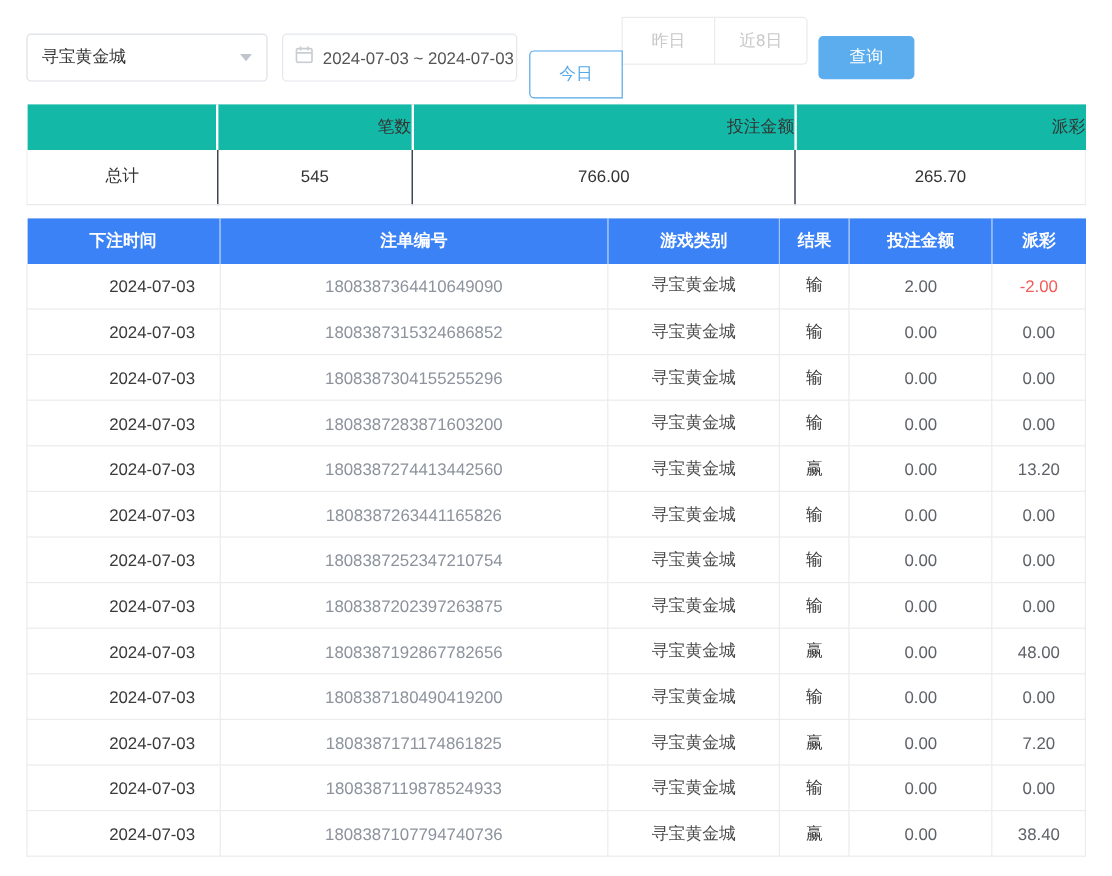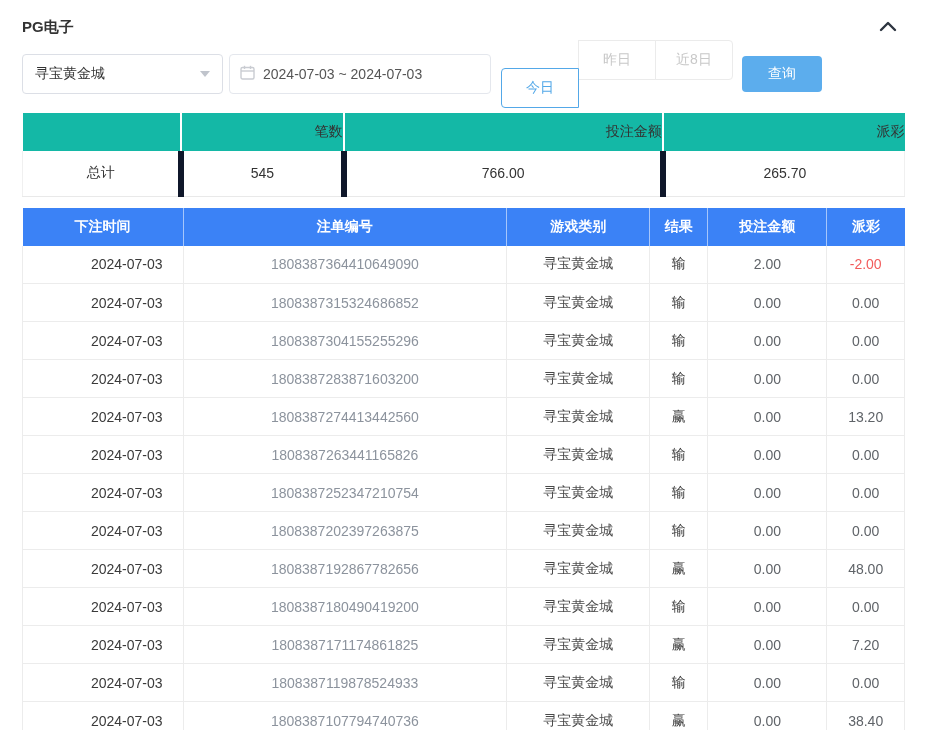--- a/index.html
+++ b/index.html
@@ -12,40 +12,40 @@
   .panel-title { font-size:15px; font-weight:bold; color:#333; }
   .collapse-btn { width:22px; height:22px; display:flex; align-items:center; justify-content:center; cursor:pointer; margin-right:6px; }
 
   
   .controls { display:flex; align-items:center; margin-top:14px; height:40px; }
   .game-select { width:201px; height:40px; border:1px solid #dcdfe6; border-radius:4px;
     display:flex; align-items:center; justify-content:space-between; padding:0 12px; cursor:pointer; }
   .game-select .sel-text { font-size:14px; color:#333; }
   .caret-down { width:0; height:0; border-left:5px solid transparent; border-right:5px solid transparent;
     border-top:6px solid #c0c4cc; }
-  .date-range { width:262px; height:40px; border:1px solid #e4e7ed; border-radius:4px; margin-left:6px;
+  .date-range { width:196px; height:40px; border:1px solid #e4e7ed; border-radius:4px; margin-left:12px;
     display:flex; align-items:center; padding:8px 10px; cursor:pointer; }
   .date-range .date-text { font-size:14px; color:#555; margin-left:8px; white-space:nowrap; }
   .btn-group { display:flex; margin-left:10px; }
   .quick-btn { height:40px; min-width:78px; padding:0 18px; background:#fff; border:1px solid #ebebeb;
     font-size:14px; color:#c8c8c8; display:flex; align-items:center; justify-content:center; cursor:pointer; }
   .quick-btn + .quick-btn { margin-left:-1px; }
   .quick-btn:first-child { border-radius:4px 0 0 4px; }
   .quick-btn:last-child { border-radius:0 4px 4px 0; }
   .quick-btn.active { border:1px solid #53a8e8; color:#53a8e8; z-index:1; position:relative;margin-top:28px; }
   .search-btn { height:36px; width:80px; margin-left:9px; background:#5cade e; background:#5caded;
     border:none; border-radius:4px; color:#fff; font-size:14px; cursor:pointer; }
 
   
   .summary-table { width:100%; border-collapse:collapse; margin-top:19px; table-layout:fixed; }
   .summary-table th { background:#14b8a6; height:38px; font-size:14px; font-weight:normal; color:#333;
     text-align:right; border-right:2px solid #fff; }
   .summary-table th:last-child { border-right:none; }
   .summary-table td { height:45px; font-size:14px; color:#333; text-align:center; background:#fff;
-    border-bottom:1px solid #e9e9e9; border-right:6px solid #0f172a; }
+    border-bottom:1px solid #e9e9e9; border-right:1px solid #0f172a; }
   .summary-table td:first-child { border-left:1px solid #f0f0f0; }
   .summary-table td:last-child { border-right:1px solid #f0f0f0; }
 
   
   .records-table { width:100%; border-collapse:collapse; margin-top:11px; table-layout:fixed; }
   .records-table th { background:#3b82f6; color:#fff; height:38px; font-size:14px; font-weight:bold;
     text-align:center; border-right:1px solid rgba(255,255,255,0.55); }
   .records-table th:last-child { border-right:none; }
   .records-table td { height:38px; font-size:14px; text-align:center; background:#fff;
     border-bottom:1px solid #ececec; border-right:1px solid #ececec; }
@@ -56,30 +56,20 @@
   .td-result { color:#3a3a3a; }
   .td-bet { color:#5f6368; }
   .td-payout { color:#5f6368; }
   .td-payout.neg { color:#f25b5b; }
 </style>
 </head>
 <body>
 
 <div class="page">
 
-  <div class="panel-header">
-    <div class="panel-title">PG电子</div>
-    <div class="collapse-btn">
-      <span>
-        <svg width="18" height="12" viewBox="0 0 18 12">
-            <polyline points="2,10 9,3 16,10" fill="none" stroke="#2d3540" stroke-width="2.4" stroke-linecap="round" stroke-linejoin="round"></polyline>
-          </svg>
-      </span>
-    </div>
-  </div>
 
   <div class="controls">
     <div class="game-select">
       <span class="sel-text">寻宝黄金城</span>
       <span class="caret-down"></span>
     </div>
 
     <div class="date-range">
       <span>
         <svg width="15" height="15" viewBox="0 0 15 15">

